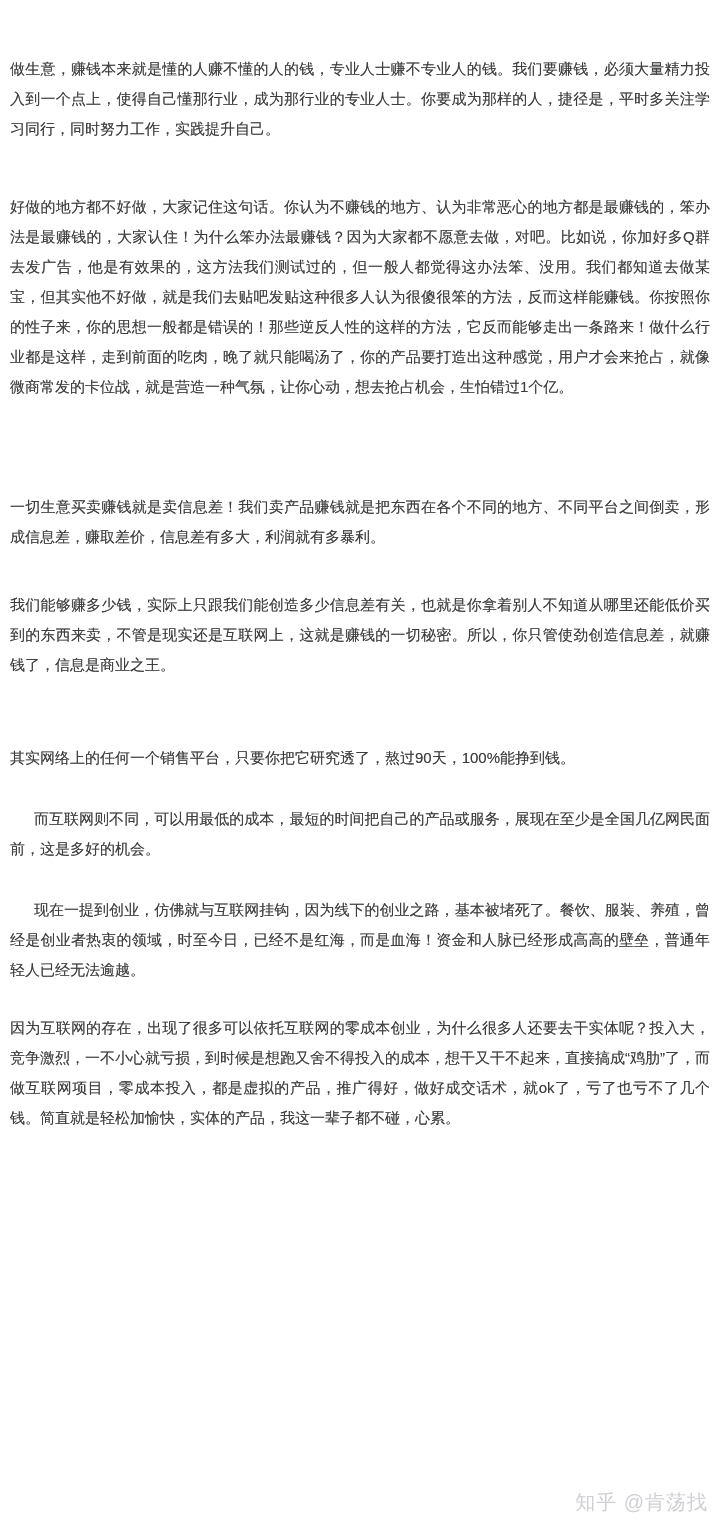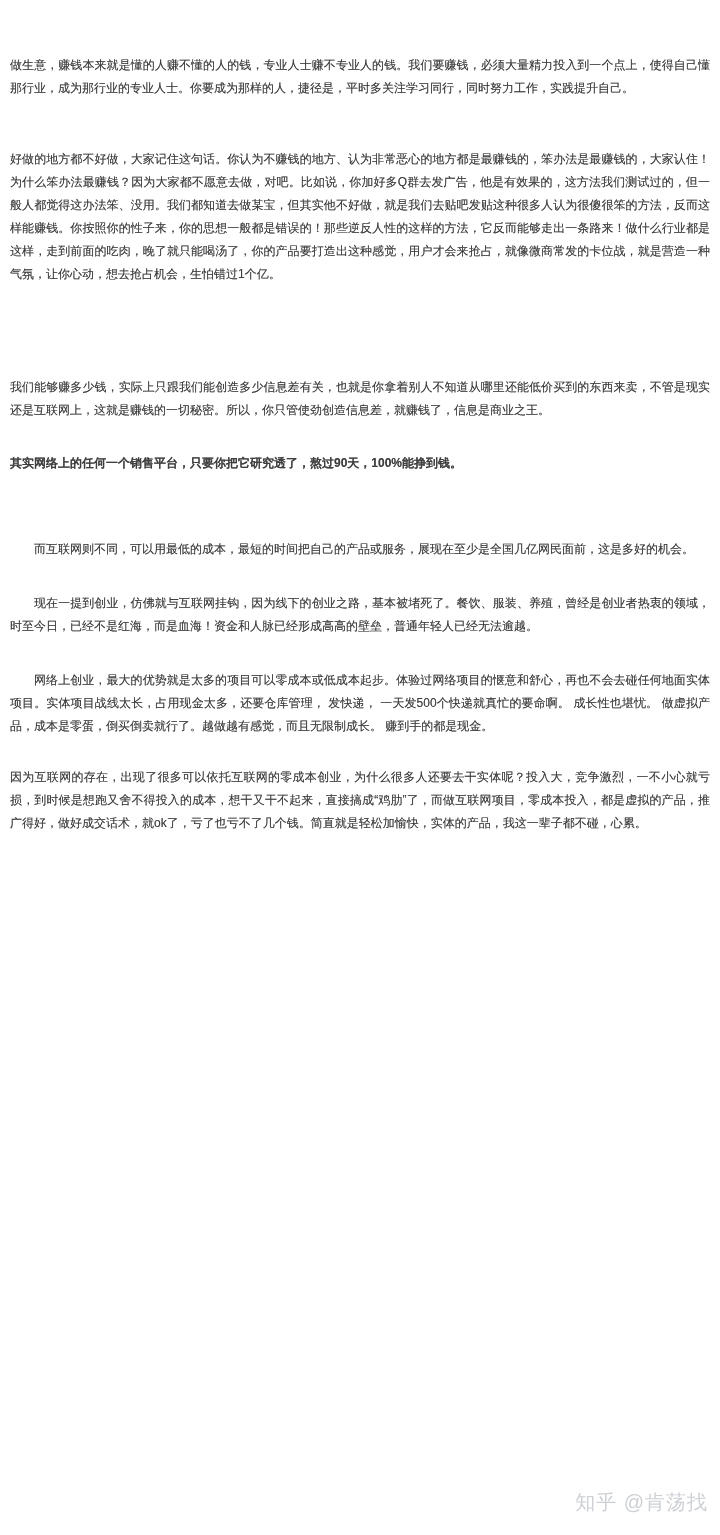--- a/index.html
+++ b/index.html
@@ -16,33 +16,33 @@
     position: relative;
     overflow: hidden;
     font-family: "Liberation Sans", sans-serif;
   }
   .article {
     padding: 54px 10px 0 10px;
     width: 720px;
   }
   .para {
     margin: 0;
-    font-size: 12px;
-    line-height: 23px;
+    font-size: 15px;
+    line-height: 30px;
     color: var(--text);
     text-align: justify;
     letter-spacing: 0;
     word-break: break-all;
     
     text-shadow: 0 0 0.4px rgba(62,62,62,0.55);
   }
   .para.indent { text-indent: 24px; }
   .para:nth-of-type(2)  { margin-top: 48px; }
   .para:nth-of-type(3)  { margin-top: 90px; }
-  .para:nth-of-type(4)  { margin-top: 30px; font-weight: bold; }
+  .para:nth-of-type(4)  { margin-top: 38px; }
   .para:nth-of-type(5)  { margin-top: 63px; }
   .para:nth-of-type(6)  { margin-top: 31px; }
   .para:nth-of-type(7)  { margin-top: 31px; }
   .para:nth-of-type(8)  { margin-top: 28px; }
   .para:nth-of-type(9)  { margin-top: 31px; }
   .para:nth-of-type(10) { margin-top: 33px; }
   .watermark {
     position: absolute;
     top: 1487px;
     right: 12px;
@@ -54,21 +54,21 @@
     text-align: right;
   }
 </style>
 </head>
 <body>
 
 <main class="article">
 
 <p class="para">做生意，赚钱本来就是懂的人赚不懂的人的钱，专业人士赚不专业人的钱。我们要赚钱，必须大量精力投入到一个点上，使得自己懂那行业，成为那行业的专业人士。你要成为那样的人，捷径是，平时多关注学习同行，同时努力工作，实践提升自己。</p>
     <p class="para">好做的地方都不好做，大家记住这句话。你认为不赚钱的地方、认为非常恶心的地方都是最赚钱的，笨办法是最赚钱的，大家认住！为什么笨办法最赚钱？因为大家都不愿意去做，对吧。比如说，你加好多Q群去发广告，他是有效果的，这方法我们测试过的，但一般人都觉得这办法笨、没用。我们都知道去做某宝，但其实他不好做，就是我们去贴吧发贴这种很多人认为很傻很笨的方法，反而这样能赚钱。你按照你的性子来，你的思想一般都是错误的！那些逆反人性的这样的方法，它反而能够走出一条路来！做什么行业都是这样，走到前面的吃肉，晚了就只能喝汤了，你的产品要打造出这种感觉，用户才会来抢占，就像微商常发的卡位战，就是营造一种气氛，让你心动，想去抢占机会，生怕错过1个亿。</p>
+    <p class="para">一切生意买卖赚钱就是卖信息差！我们卖产品赚钱就是把东西在各个不同的地方、不同平台之间倒卖，形成信息差，赚取差价，信息差有多大，利润就有多暴利。</p>
     <p class="para">我们能够赚多少钱，实际上只跟我们能创造多少信息差有关，也就是你拿着别人不知道从哪里还能低价买到的东西来卖，不管是现实还是互联网上，这就是赚钱的一切秘密。所以，你只管使劲创造信息差，就赚钱了，信息是商业之王。</p>
     <p class="para">其实网络上的任何一个销售平台，只要你把它研究透了，熬过90天，100%能挣到钱。</p>
     <p class="para indent">而互联网则不同，可以用最低的成本，最短的时间把自己的产品或服务，展现在至少是全国几亿网民面前，这是多好的机会。</p>
     <p class="para indent">现在一提到创业，仿佛就与互联网挂钩，因为线下的创业之路，基本被堵死了。餐饮、服装、养殖，曾经是创业者热衷的领域，时至今日，已经不是红海，而是血海！资金和人脉已经形成高高的壁垒，普通年轻人已经无法逾越。</p>
-    <p class="para indent">网络上创业，最大的优势就是太多的项目可以零成本或低成本起步。体验过网络项目的惬意和舒心，再也不会去碰任何地面实体项目。实体项目战线太长，占用现金太多，还要仓库管理， 发快递， 一天发500个快递就真忙的要命啊。 成长性也堪忧。 做虚拟产品，成本是零蛋，倒买倒卖就行了。越做越有感觉，而且无限制成长。 赚到手的都是现金。</p>
     <p class="para">因为互联网的存在，出现了很多可以依托互联网的零成本创业，为什么很多人还要去干实体呢？投入大，竞争激烈，一不小心就亏损，到时候是想跑又舍不得投入的成本，想干又干不起来，直接搞成“鸡肋”了，而做互联网项目，零成本投入，都是虚拟的产品，推广得好，做好成交话术，就ok了，亏了也亏不了几个钱。简直就是轻松加愉快，实体的产品，我这一辈子都不碰，心累。</p>
   </main>
 
 <div class="watermark">知乎 @肯荡找</div>
 
 </body></html>

